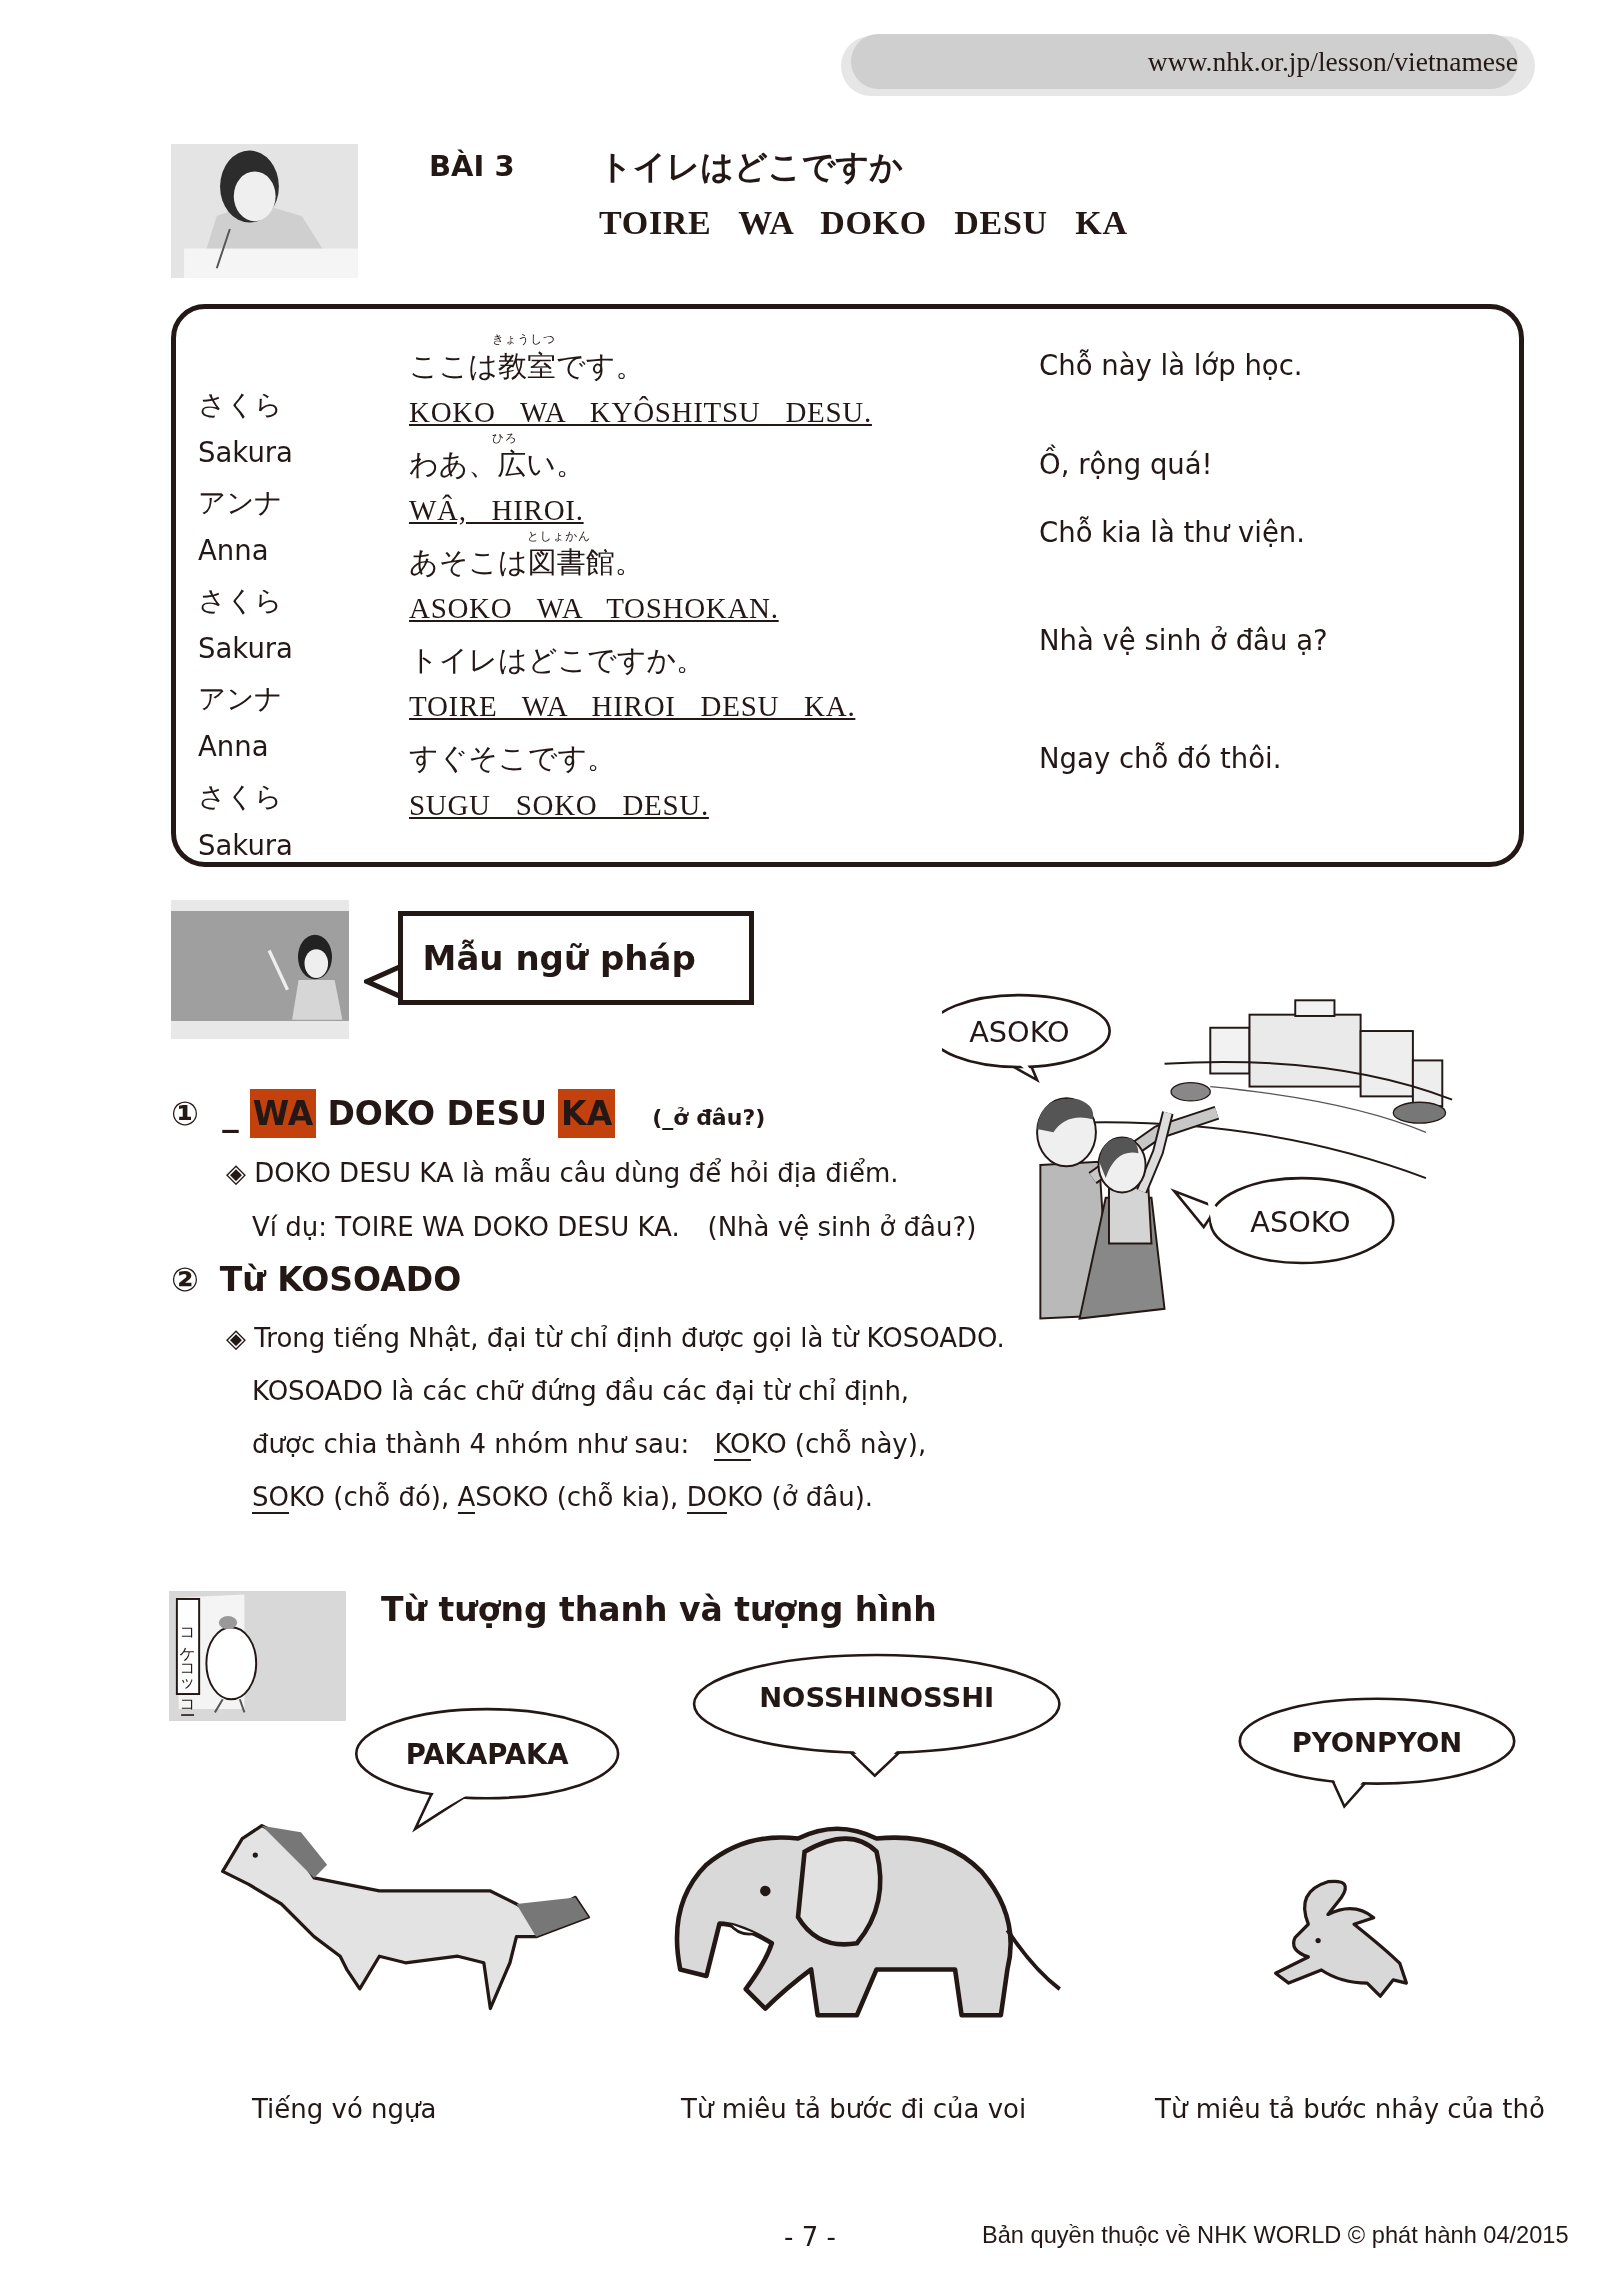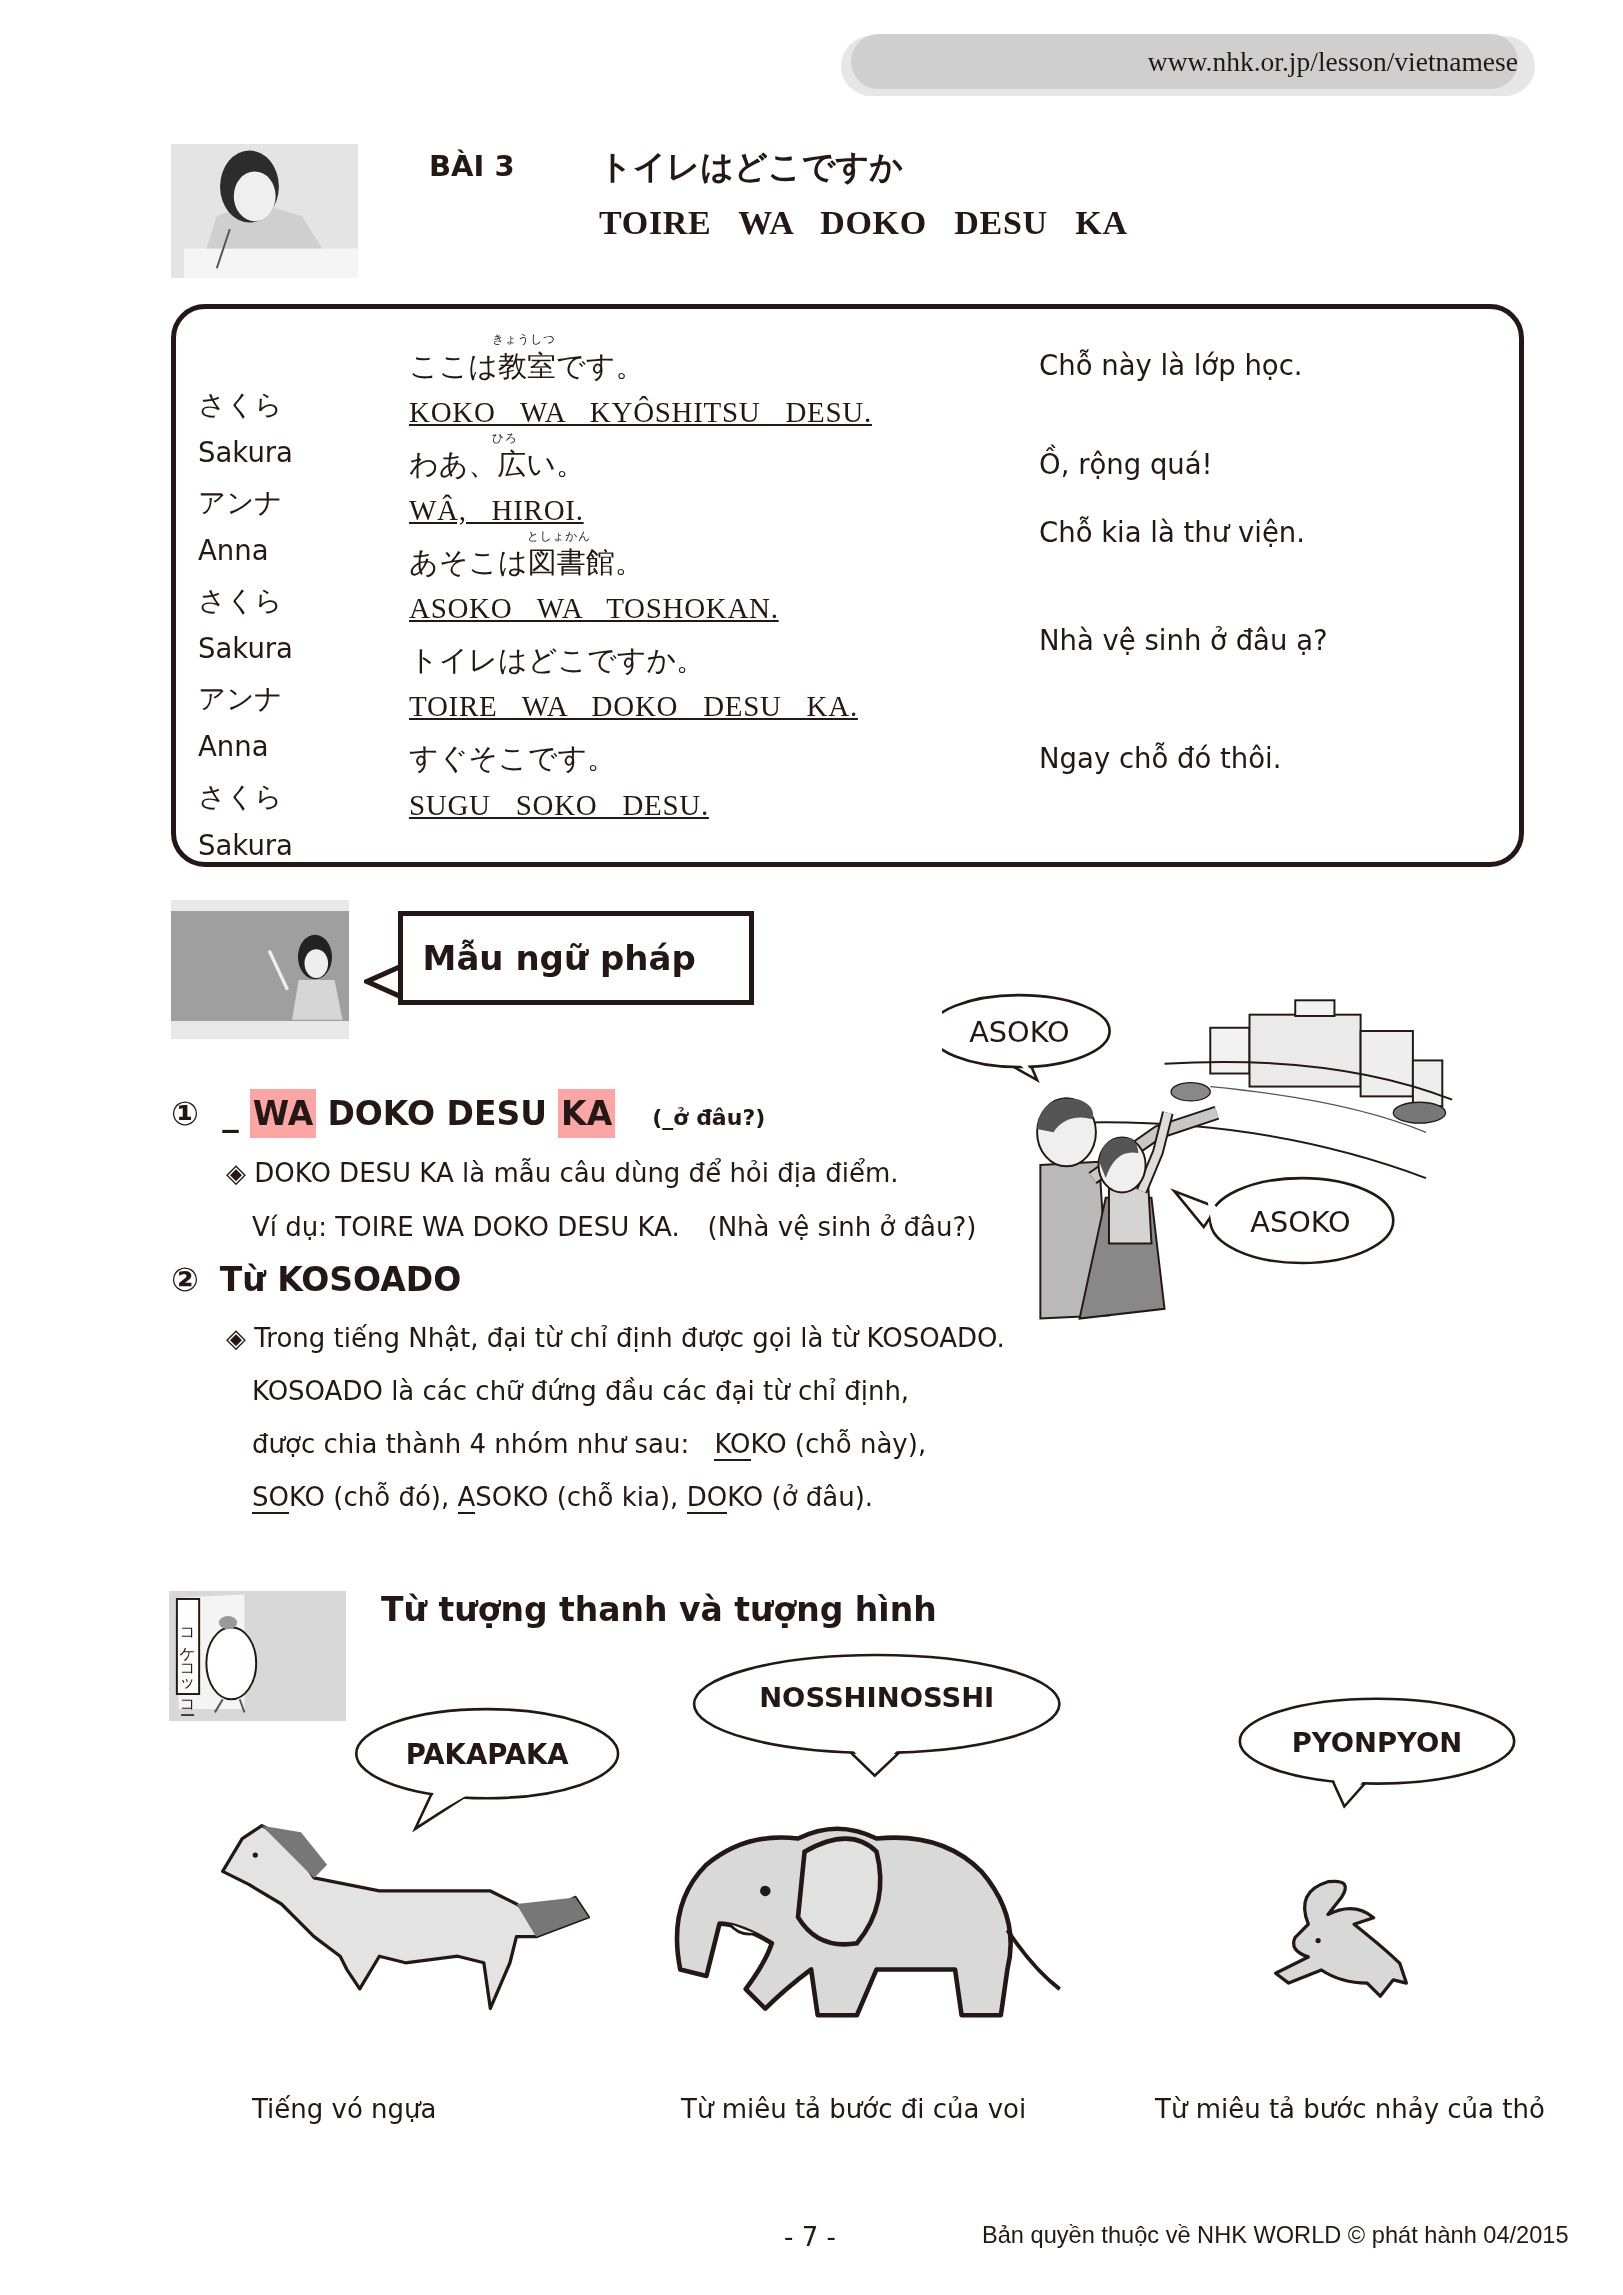--- a/index.html
+++ b/index.html
@@ -28,21 +28,21 @@
   .ruby { position: absolute; font-size: 11.8px; letter-spacing: 0.7px; white-space: nowrap; }
 
   
   .teacher-pic { left: 171px; top: 900px; width: 178px; height: 139px; background: #9f9f9f; border-top: 11.8px solid #e8e8e8; border-bottom: 18.3px solid #e8e8e8; box-sizing: border-box; }
   .grammar-box { left: 398px; top: 911px; width: 356px; height: 94px; border: 5.2px solid #231815; box-sizing: border-box; display: flex; align-items: center; padding-left: 19.6px;
                  font-weight: bold; font-size: 34px; background: #fff; }
   .grammar-tail { left: 364px; top: 962px; }
 
   
   .gp-title { font-weight: bold; font-size: 33px; white-space: nowrap; }
-  .hl { background: #fca5a5; padding: 5.2px 2.6px; }
+  .hl { background: #c2410c; padding: 5.2px 2.6px; }
   .gp-text { font-size: 26px; white-space: nowrap; }
   .ul { border-bottom: 2.6px solid #231815; }
 
   
   .chick-pic { left: 169px; top: 1591px; width: 177px; height: 130px; background: #d8d8d8; }
   .ono-title { left: 381px; top: 1590px; font-weight: bold; font-size: 33px; white-space: nowrap; }
   .bubble-label { font-weight: bold; font-size: 42px; font-family: "DejaVu Sans", sans-serif; }
   .caption { font-size: 26px; white-space: nowrap; }
 
   .footer-page { left: 784px; top: 2222px; font-size: 26px; }
@@ -87,21 +87,21 @@
     <div class="dlg-speaker" style="position: absolute; top: 543px;">さくら</div>
     <div class="dlg-line" style="position: absolute; top: 543px;">あそこは図書館。</div>
     <div class="dlg-trans" style="position: absolute; top: 516px;">Chỗ kia là thư viện.</div>
     <div class="dlg-speaker" style="position: absolute; top: 592px;">Sakura</div>
     <div class="dlg-line rom" style="position: absolute; top: 592px;">ASOKO WA TOSHOKAN.</div>
     <div class="ruby" style="position: absolute; top: 529px; left: 527px;">としょかん</div>
     <div class="dlg-speaker" style="position: absolute; top: 641px;">アンナ</div>
     <div class="dlg-line" style="position: absolute; top: 641px;">トイレはどこですか。</div>
     <div class="dlg-trans" style="position: absolute; top: 624px;">Nhà vệ sinh ở đâu ạ?</div>
     <div class="dlg-speaker" style="position: absolute; top: 690px;">Anna</div>
-    <div class="dlg-line rom" style="position: absolute; top: 690px;">TOIRE WA DOKO DESU KA.</div>
+    <div class="dlg-line rom" style="position: absolute; top: 690px;">TOIRE WA HIROI DESU KA.</div>
     <div class="dlg-speaker" style="position: absolute; top: 739px;">さくら</div>
     <div class="dlg-line" style="position: absolute; top: 739px;">すぐそこです。</div>
     <div class="dlg-trans" style="position: absolute; top: 742px;">Ngay chỗ đó thôi.</div>
     <div class="dlg-speaker" style="position: absolute; top: 789px;">Sakura</div>
     <div class="dlg-line rom" style="position: absolute; top: 789px;">SUGU SOKO DESU.</div>
   </div>
 
 <div class="abs teacher-pic">
   <svg width="178" height="109" viewBox="0 0 272 166" style="display:block">
     <rect width="272" height="166" fill="#9f9f9f"></rect>

